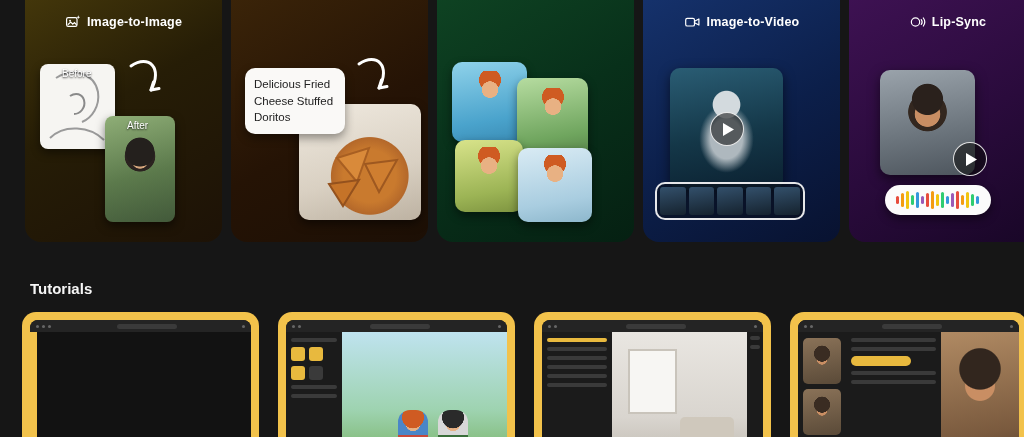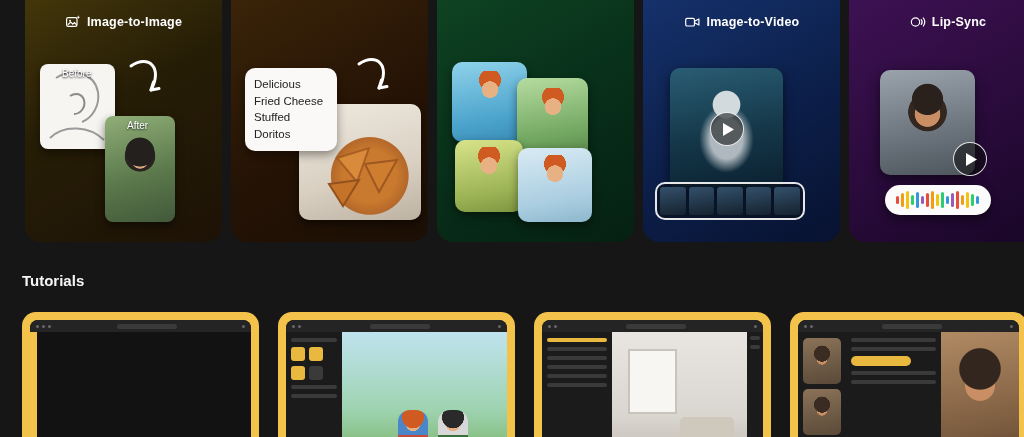--- a/index.html
+++ b/index.html
@@ -46,21 +46,21 @@
     box-shadow:0 4px 10px rgba(0,0,0,.5);z-index:2;
     background:
       radial-gradient(circle at 50% 34%,#24201d 0 18%,transparent 19%),
       radial-gradient(circle at 50% 42%,#d8a87e 0 11%,transparent 12%),
       radial-gradient(circle at 50% 38%,#2b2320 0 20%,transparent 21%),
       linear-gradient(165deg,#8fae77 0%,#5c7a4c 55%,#42593a 100%);
   }
 
   
   .prompt-bubble{
-    position:absolute;left:14px;top:84px;width:92px;box-sizing:border-box;
+    position:absolute;left:14px;top:84px;width:100px;box-sizing:border-box;
     background:#faf9f7;border-radius:10px;padding:8px 9px;z-index:3;
     color:#222;font-size:11.5px;line-height:1.45;box-shadow:0 4px 10px rgba(0,0,0,.4);
   }
   .food-img{
     position:absolute;left:68px;top:120px;width:122px;height:116px;border-radius:10px;
     z-index:1;overflow:hidden;box-shadow:0 4px 10px rgba(0,0,0,.5);
     background:
       radial-gradient(circle at 58% 62%,#c97a2e 0 26%,#b4682a 38%,transparent 39%),
       linear-gradient(165deg,#efe9df 0%,#d9d0c2 60%,#bdb2a2 100%);
   }
@@ -113,21 +113,21 @@
       linear-gradient(170deg,#9aa3ab 0%,#6b747c 60%,#4d555d 100%);
   }
   .ls-wave{
     position:absolute;left:36px;top:201px;width:106px;height:30px;border-radius:15px;
     background:#fbfbfb;display:flex;align-items:center;justify-content:center;z-index:4;
     box-shadow:0 4px 10px rgba(0,0,0,.45);
   }
 
   
   .tutorials-heading{
-    position:absolute;left:22px;top:272px;margin:0;
+    position:absolute;left:22px;top:272px;margin:8px;
     color:#f5f5f5;font-size:15px;font-weight:700;
   }
   .tutorials-row{position:absolute;left:22px;top:312px;display:flex;gap:19px;}
   .tut-card{
     flex:0 0 auto;width:237px;height:170px;border-radius:14px;background:#F2C24B;
     padding:8px;box-sizing:border-box;cursor:pointer;
   }
   .tut-inner{
     width:100%;height:100%;border-radius:8px;background:#121212;overflow:hidden;
     display:flex;flex-direction:column;position:relative;

